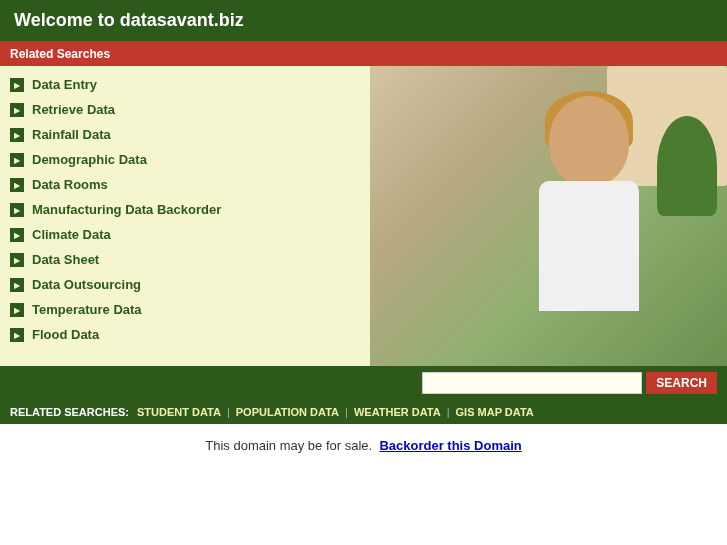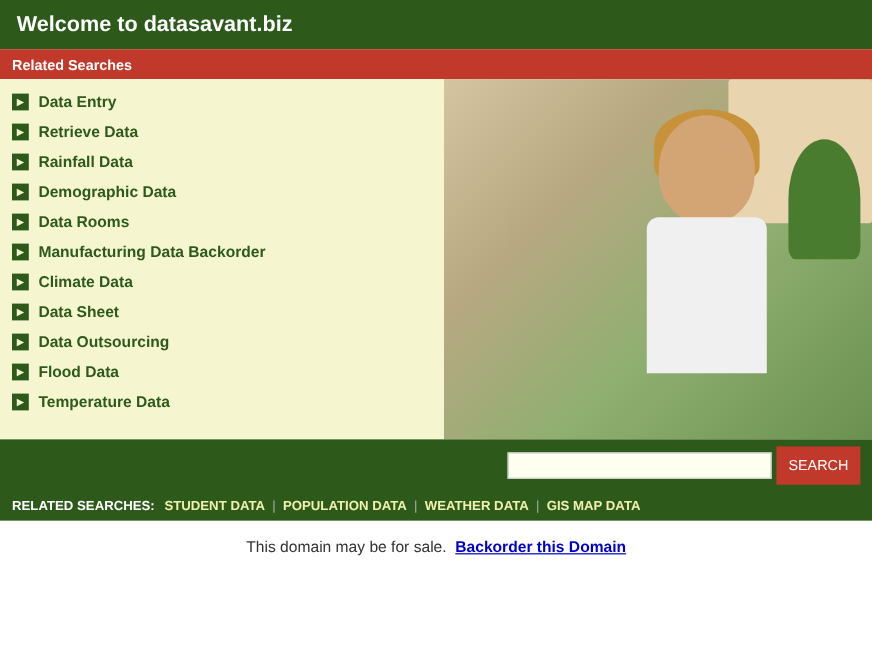--- a/index.html
+++ b/index.html
@@ -157,23 +157,23 @@
       border: 1px solid #ccc;
       padding: 2px 5px;
       font-size: 12px;
       background: #fffff0;
     }
     .search-button {
       background: #c0392b;
       color: #fff;
       border: none;
       padding: 3px 10px;
-      height: 32px;
+      height: 22px;
       font-size: 12px;
-      font-weight: normal;
+      font-weight: bold;
       cursor: pointer;
       margin-left: 4px;
       text-transform: uppercase;
     }
 
     
     .bottom-bar {
       background: #2d5a1b;
       padding: 6px 10px;
       display: flex;
@@ -266,25 +266,25 @@
       <div class="link-item">
         <span class="link-bullet"></span>
         <span class="link-text">Data Sheet</span>
       </div>
       <div class="link-item">
         <span class="link-bullet"></span>
         <span class="link-text">Data Outsourcing</span>
       </div>
       <div class="link-item">
         <span class="link-bullet"></span>
+        <span class="link-text">Temperature Data</span>
+      </div>
+      <div class="link-item">
+        <span class="link-bullet"></span>
         <span class="link-text">Flood Data</span>
-      </div>
-      <div class="link-item">
-        <span class="link-bullet"></span>
-        <span class="link-text">Temperature Data</span>
       </div>
     </div>
 
   <div class="image-column">
     <div class="image-placeholder">
       <div class="building-bg"></div>
       <div class="tree-bg"></div>
       <div class="person-figure">
         <div class="person-hair"></div>
         <div class="person-head"></div>

